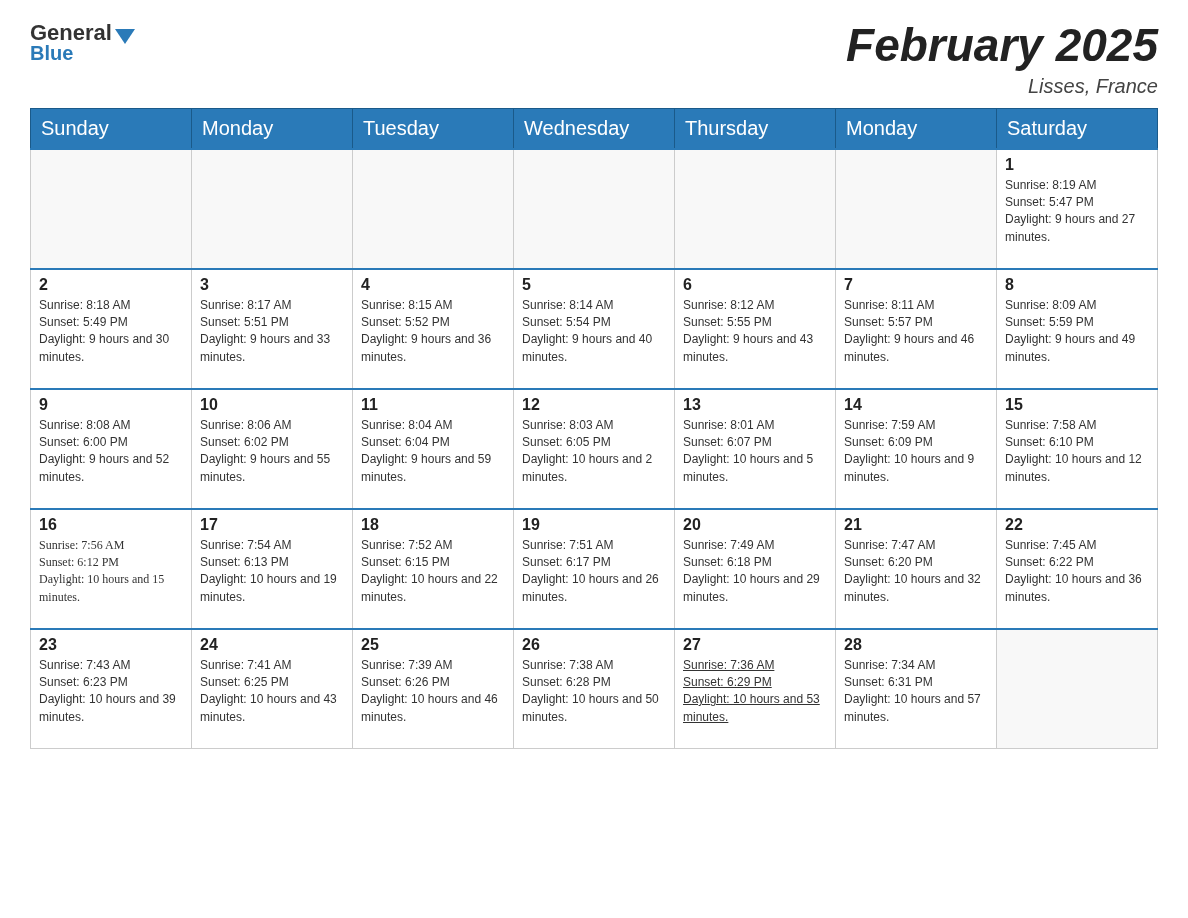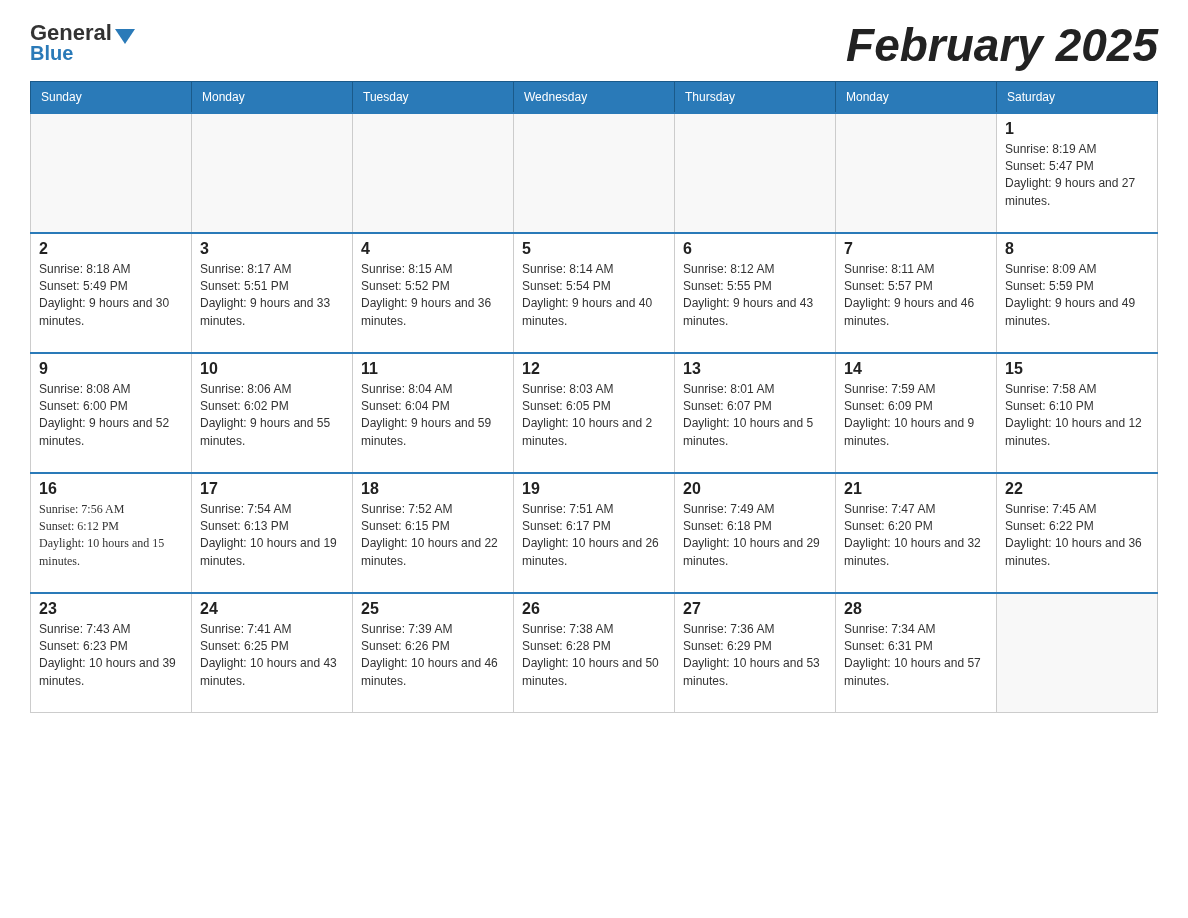--- a/index.html
+++ b/index.html
@@ -56,21 +56,21 @@
       margin-top: 4px;
     }
     .calendar {
       width: 100%;
       border-collapse: collapse;
       margin-top: 8px;
     }
     .calendar th {
       background-color: #2a7ab8;
       color: #fff;
-      font-size: 12px;
+      font-size: 20px;
       font-weight: normal;
       padding: 8px 10px;
       text-align: left;
       border: 1px solid #1a5a8a;
     }
     .calendar td {
       border: 1px solid #ccc;
       vertical-align: top;
       padding: 6px 8px;
       width: 14.28%;
@@ -111,20 +111,21 @@
         <span class="logo-text-general">General</span>
         <div style="display:inline-block; margin-left:3px; margin-top:6px;">
           <div style="width:0;height:0;border-left:10px solid transparent;border-right:10px solid transparent;border-top:15px solid #2a7ab8;"></div>
         </div>
       </div>
       <div class="logo-line2">Blue</div>
     </div>
   </div>
   <div class="title-section">
     <div class="month-title">February 2025</div>
+    <div class="location">Lisses, France</div>
   </div>
 </div>
 
 <table class="calendar">
   <thead>
     <tr>
     <th>Sunday</th>
         <th>Monday</th>
         <th>Tuesday</th>
         <th>Wednesday</th>
@@ -300,21 +301,21 @@
 Daylight: 10 hours and 46 minutes.</div>
         </td>
         <td>
           <span class="day-number">26</span>
           <div class="day-info" style="white-space: pre-line;">Sunrise: 7:38 AM
 Sunset: 6:28 PM
 Daylight: 10 hours and 50 minutes.</div>
         </td>
         <td>
           <span class="day-number">27</span>
-          <div class="day-info" style="white-space: pre-line;">Sunrise: 7:36 AM
+          <div class="day-info" style="white-space: pre-line; text-decoration: underline;">Sunrise: 7:36 AM
 Sunset: 6:29 PM
 Daylight: 10 hours and 53 minutes.</div>
         </td>
         <td>
           <span class="day-number">28</span>
           <div class="day-info" style="white-space: pre-line;">Sunrise: 7:34 AM
 Sunset: 6:31 PM
 Daylight: 10 hours and 57 minutes.</div>
         </td>
         <td class="empty"></td>

